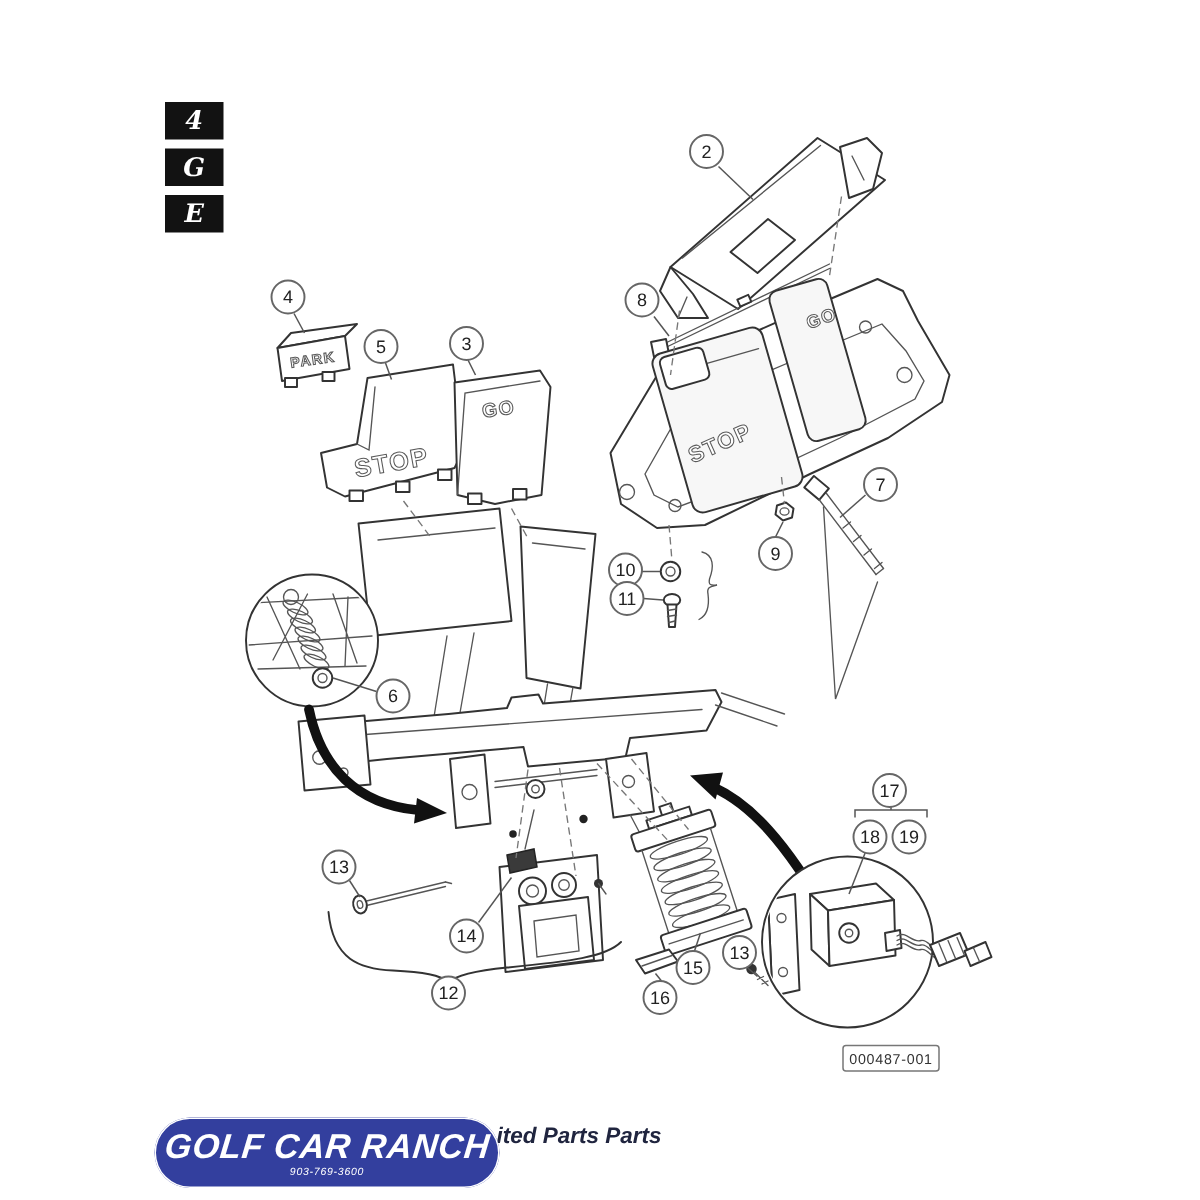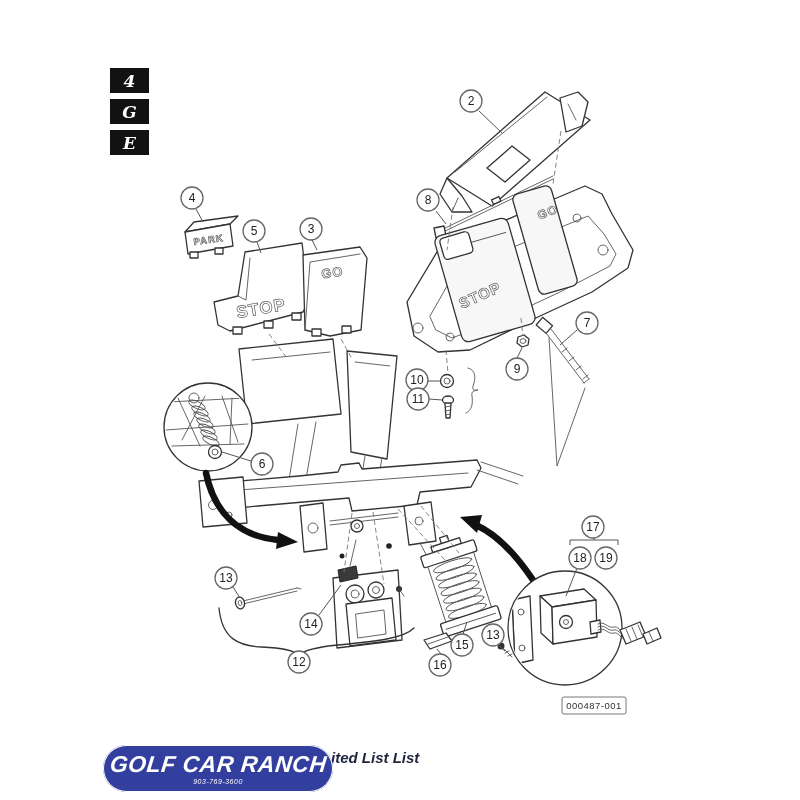--- a/index.html
+++ b/index.html
@@ -384,19 +384,19 @@
       <text class="pn" x="594" y="709">000487-001</text>
     </g>
   </svg>
 
   <div class="tabs">
     <div class="tab" style="background: rgb(18, 18, 18);">4</div>
     <div class="tab" style="background: rgb(18, 18, 18);">G</div>
     <div class="tab" style="background: rgb(18, 18, 18);">E</div>
   </div>
 
-  <div class="caption">ited List List</div>
+  <div class="caption">ited Parts Parts</div>
   <div class="logo-pill" style="background: rgb(51, 63, 158); color: rgb(255, 255, 255);">
     <div class="logo-text">GOLF CAR RANCH</div>
     <div class="logo-phone">903-769-3600</div>
   </div>
 
 </div>
 
 </body></html>

